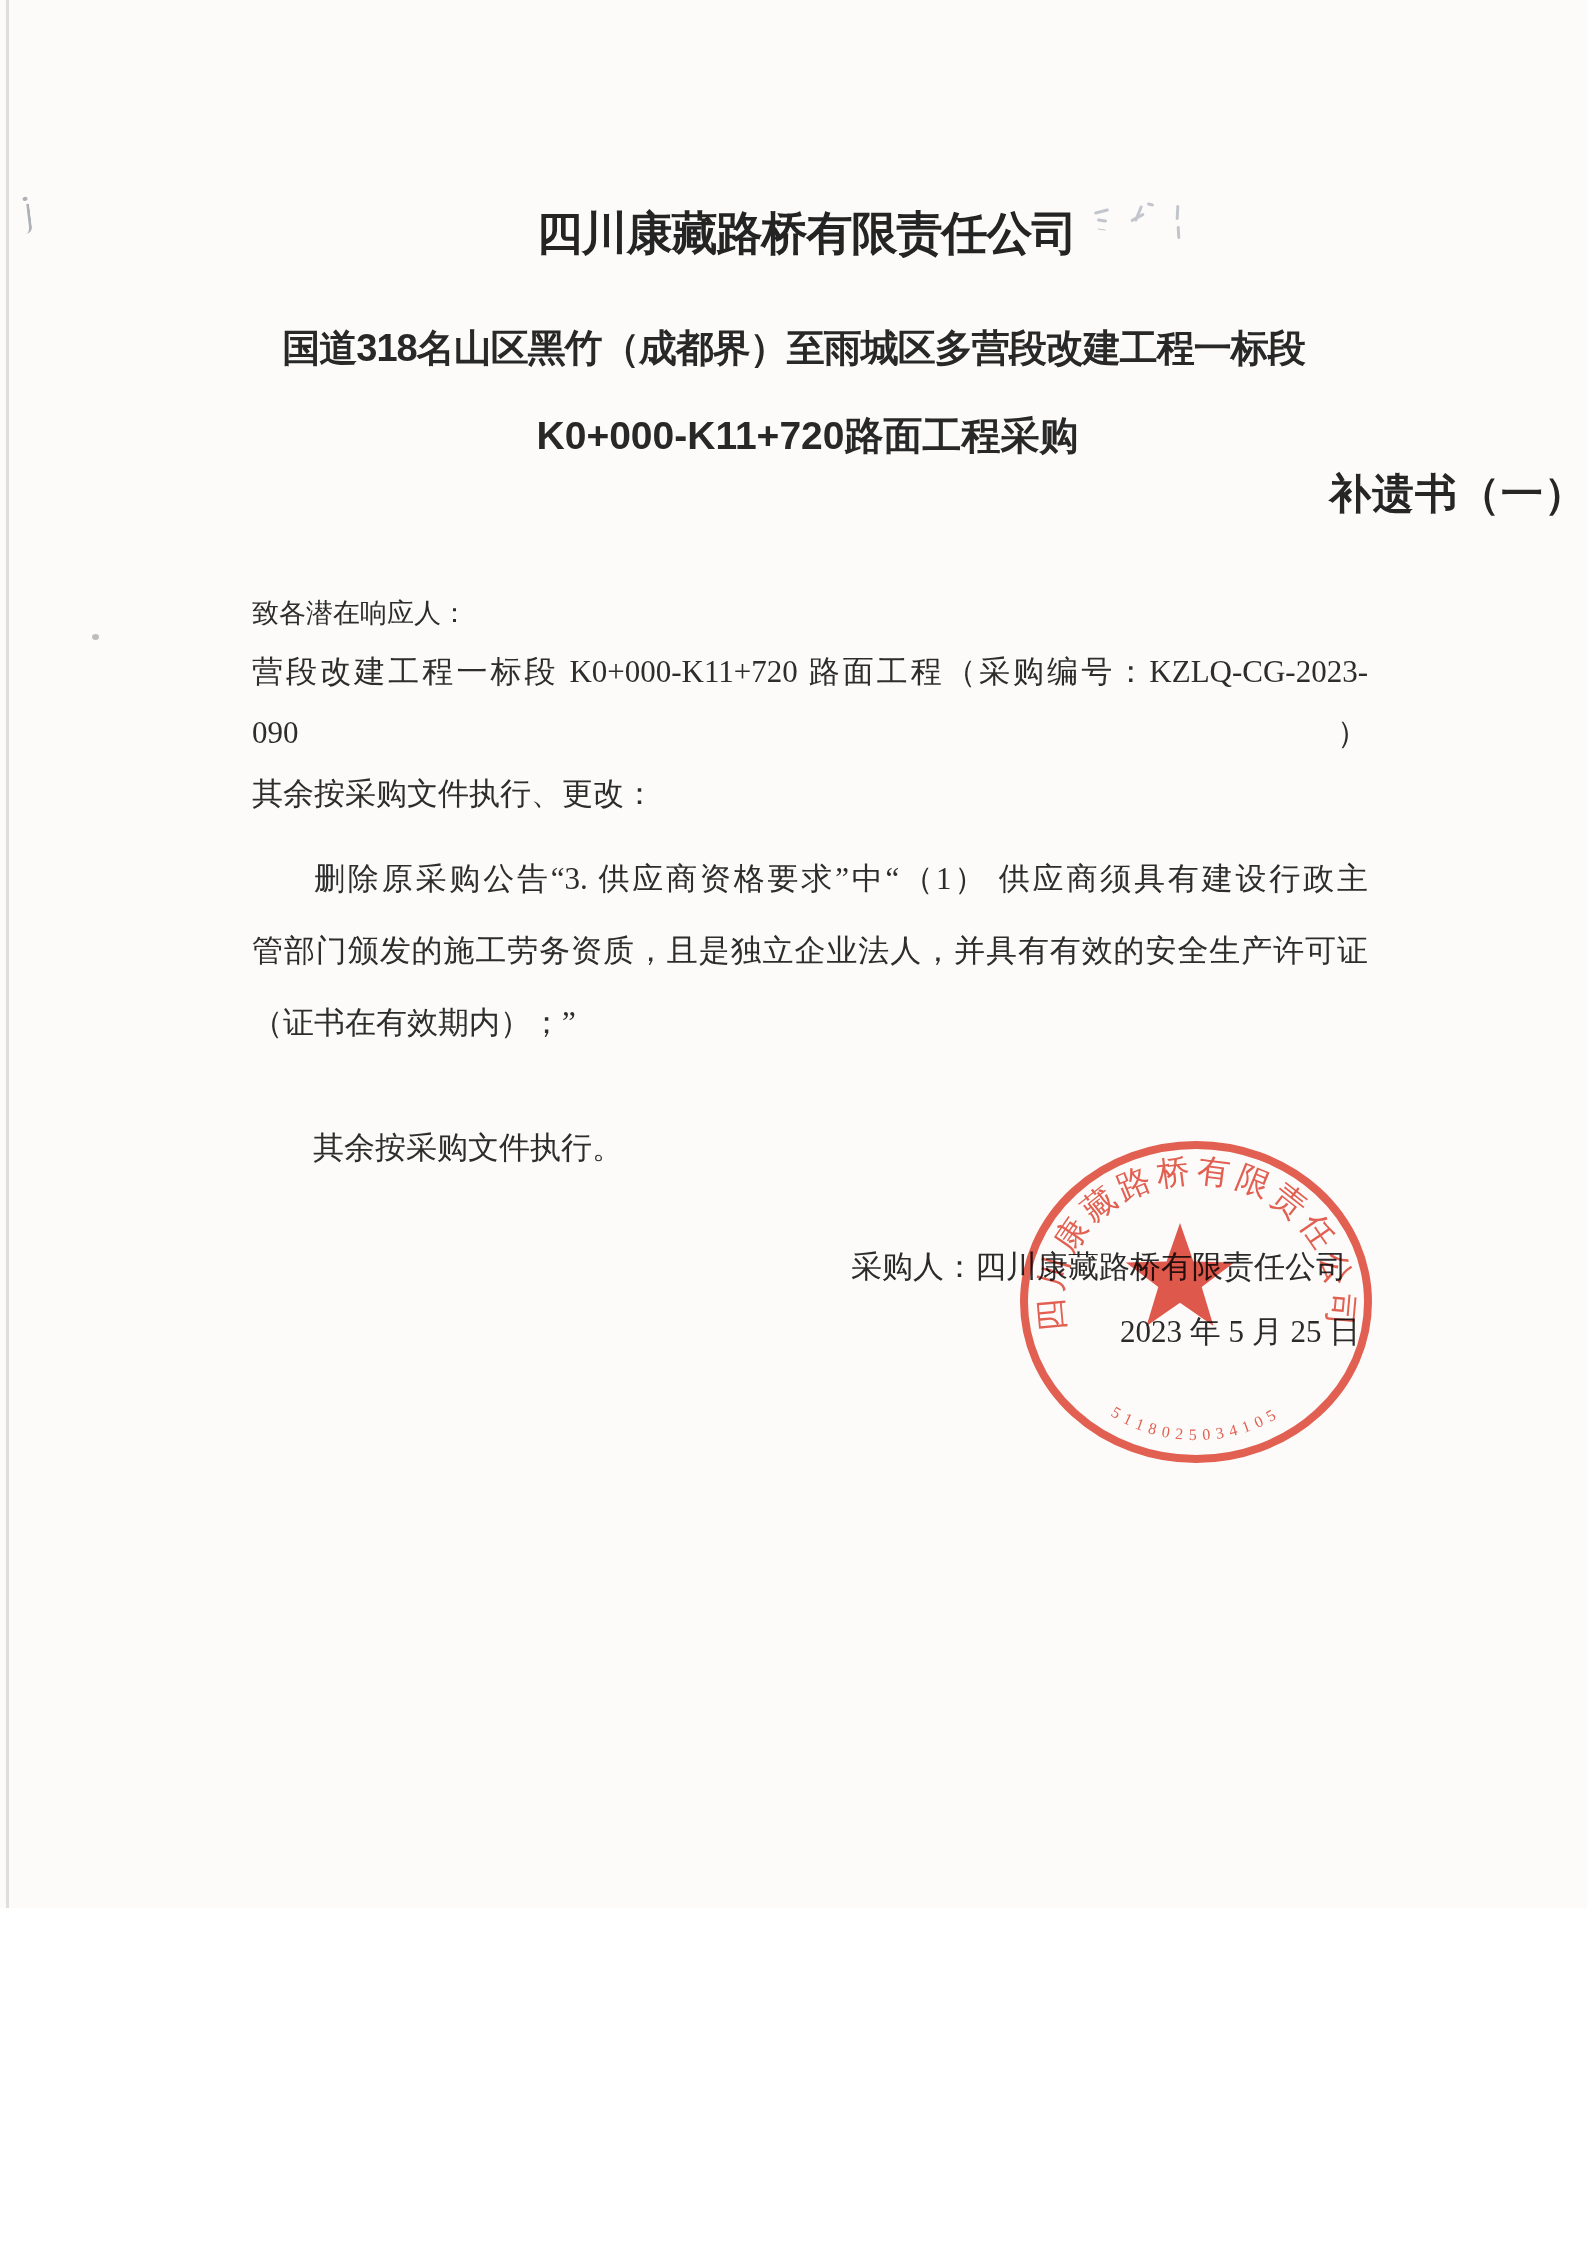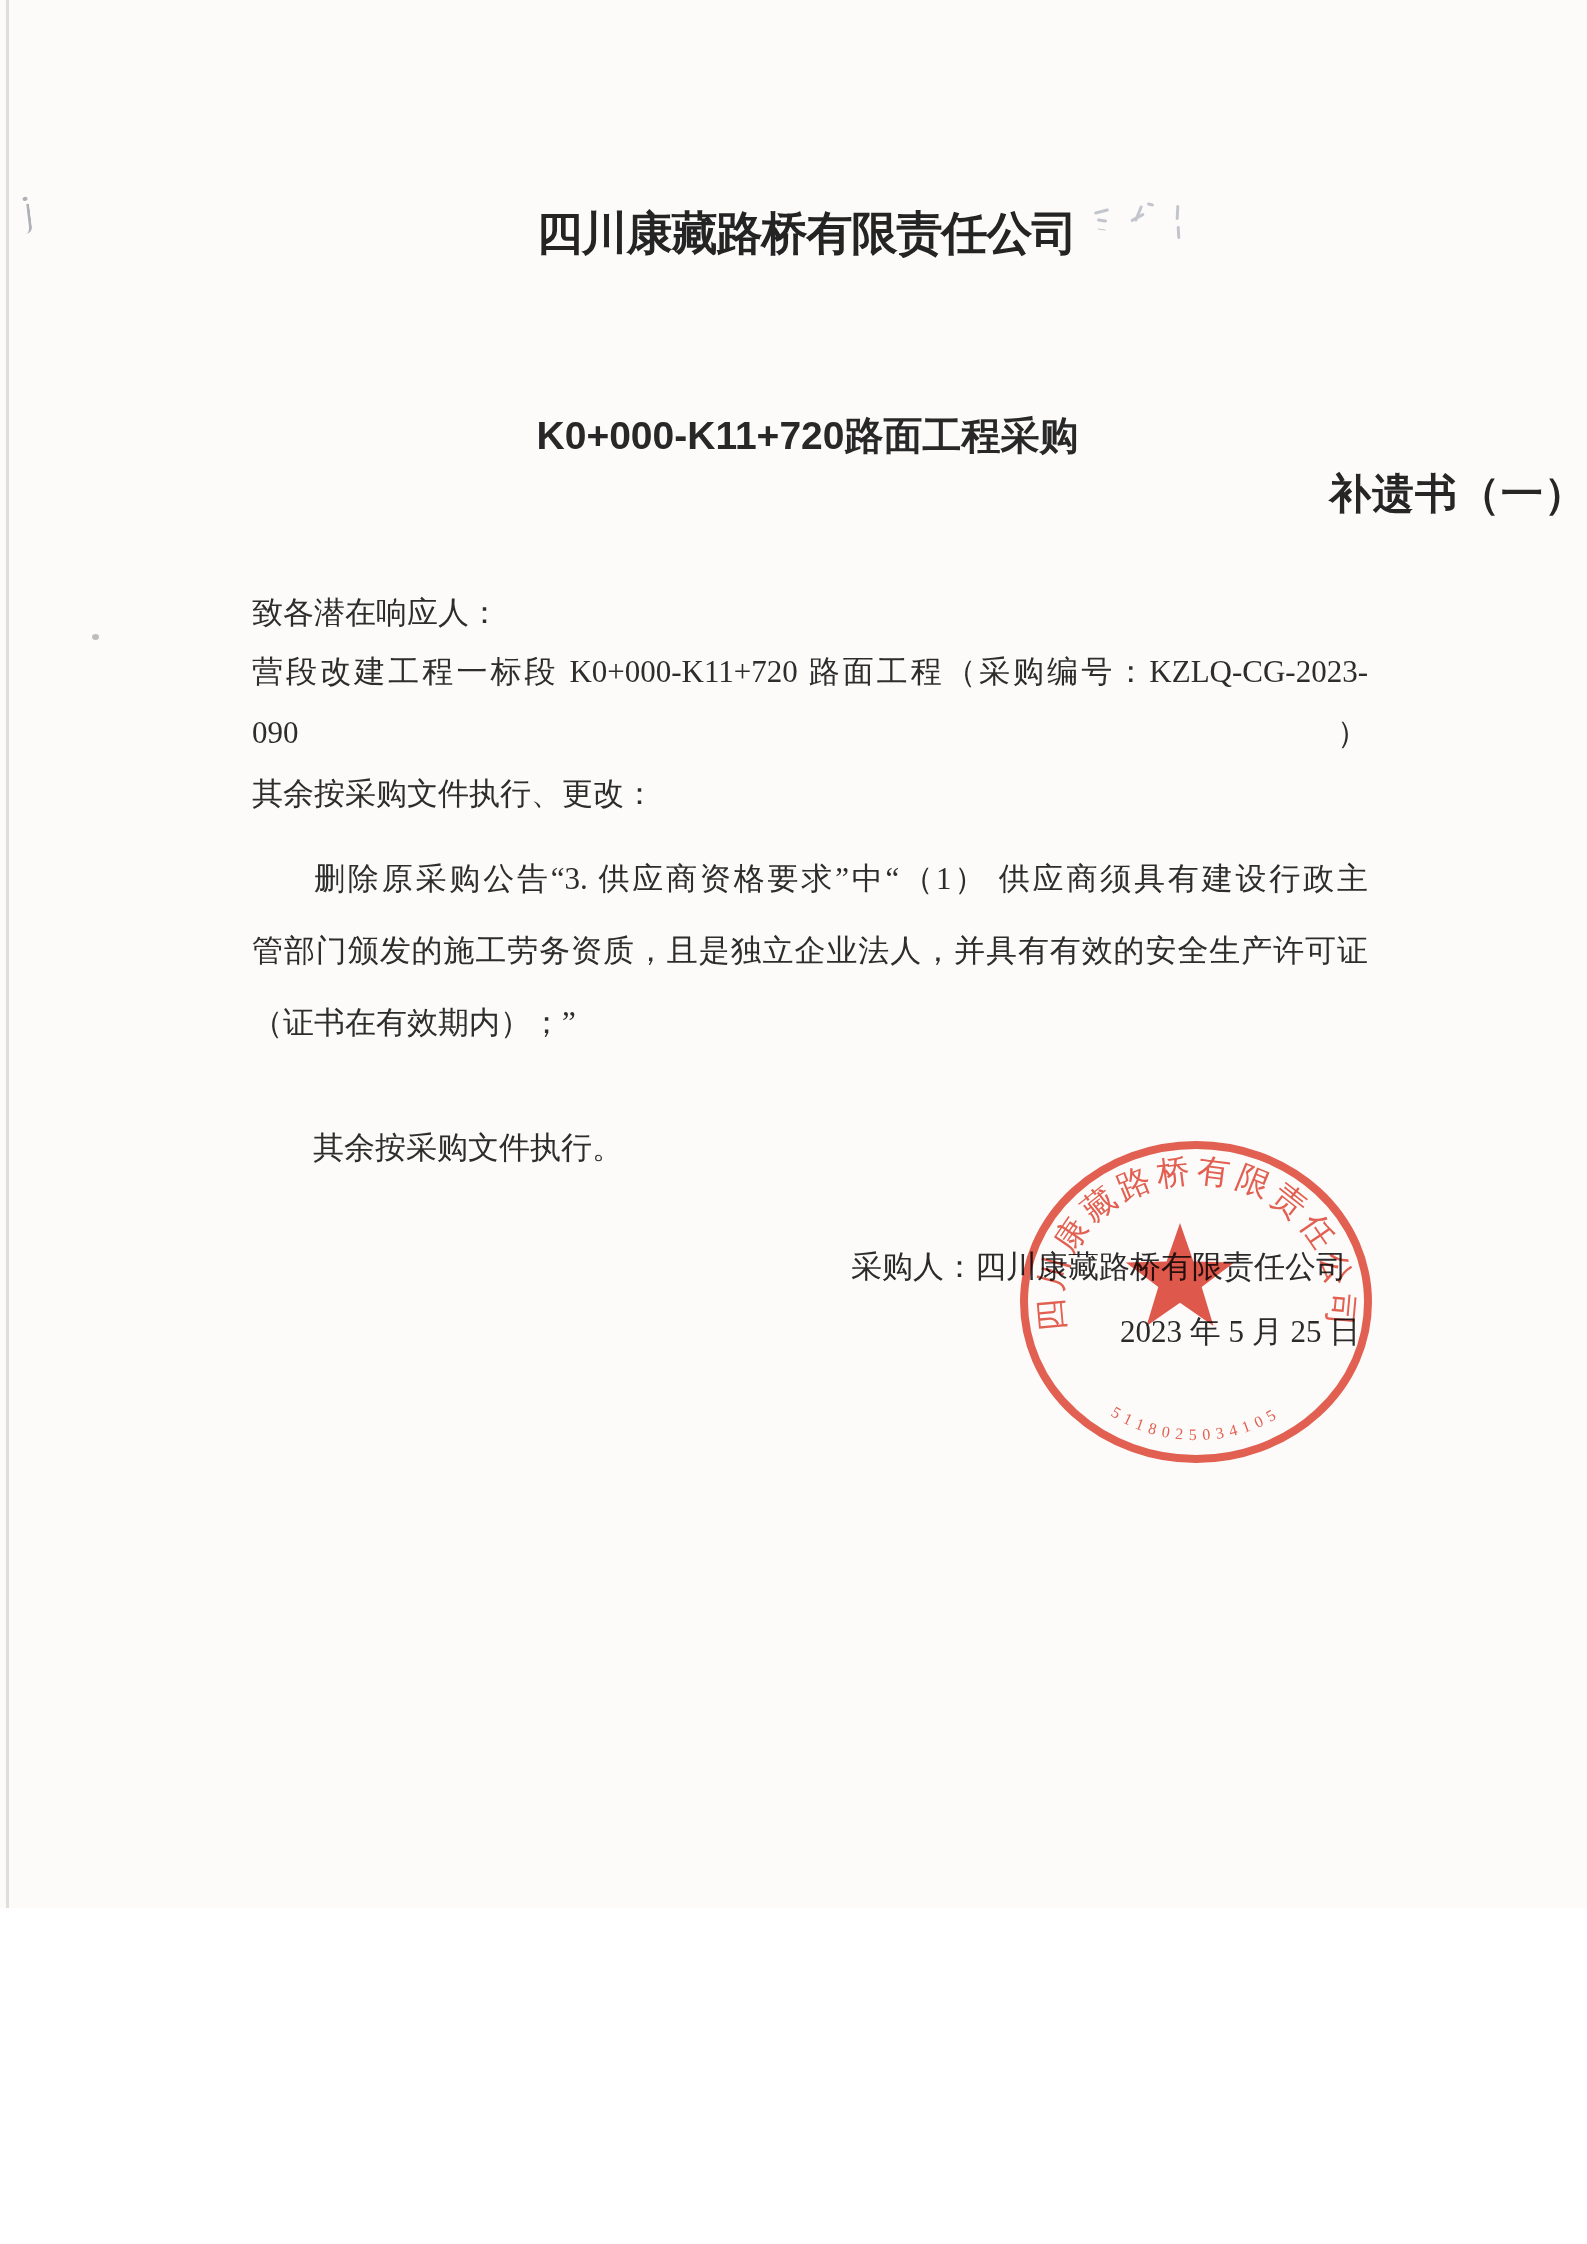--- a/index.html
+++ b/index.html
@@ -28,21 +28,21 @@
     padding-left:28px; text-align:center;
     font-family:"Liberation Sans", sans-serif; font-weight:bold;
     font-size:39px; color:#282828; letter-spacing:0px;
   }
   .h3 {
     position:absolute; top:466px; left:0; width:100%; text-align:right;
     font-size:42px; font-weight:bold; color:#262626; letter-spacing:1px;
   }
 
   
-  .salutation { position:absolute; left:252px; top:593px; font-size:31px; line-height:40px; }
+  .salutation { position:absolute; left:252px; top:593px; font-size:27px; line-height:40px; }
   .para { position:absolute; left:252px; width:1116px; font-size:31px; }
   .para-1 { top:641px; line-height:61px; }
   .para-2 { top:843px; line-height:72px; }
   .doc-line { text-align:justify; text-align-last:justify; }
   .doc-line.last { text-align:justify; text-align-last:left; }
   .indent { text-indent:62px; }
   .closing { position:absolute; left:313px; top:1128px; font-size:31px; line-height:40px; }
 
   
   .sig-buyer { position:absolute; left:851px; top:1247px; font-size:31px; line-height:40px; color:#2b2b2b; }
@@ -88,20 +88,21 @@
   <div class="smudge-group">
     <span class="sm sm1a"></span>
     <span class="sm sm1b"></span>
     <span class="sm sm2a"></span>
     <span class="sm sm2b"></span>
     <span class="sm sm2c"></span>
     <span class="sm sm3a"></span>
     <span class="sm sm3b"></span>
   </div>
 
+  <div class="h1">国道318名山区黑竹（成都界）至雨城区多营段改建工程一标段</div>
   <div class="h2">K0+000-K11+720路面工程采购</div>
   <div class="h3">补遗书（一）</div>
 
   <div class="salutation">致各潜在响应人：</div>
 
   <div class="para para-1">
     <div class="doc-line">营段改建工程一标段 K0+000-K11+720 路面工程（采购编号：KZLQ-CG-2023-090）</div>
     <div class="doc-line last">其余按采购文件执行、更改：</div>
   </div>
 

